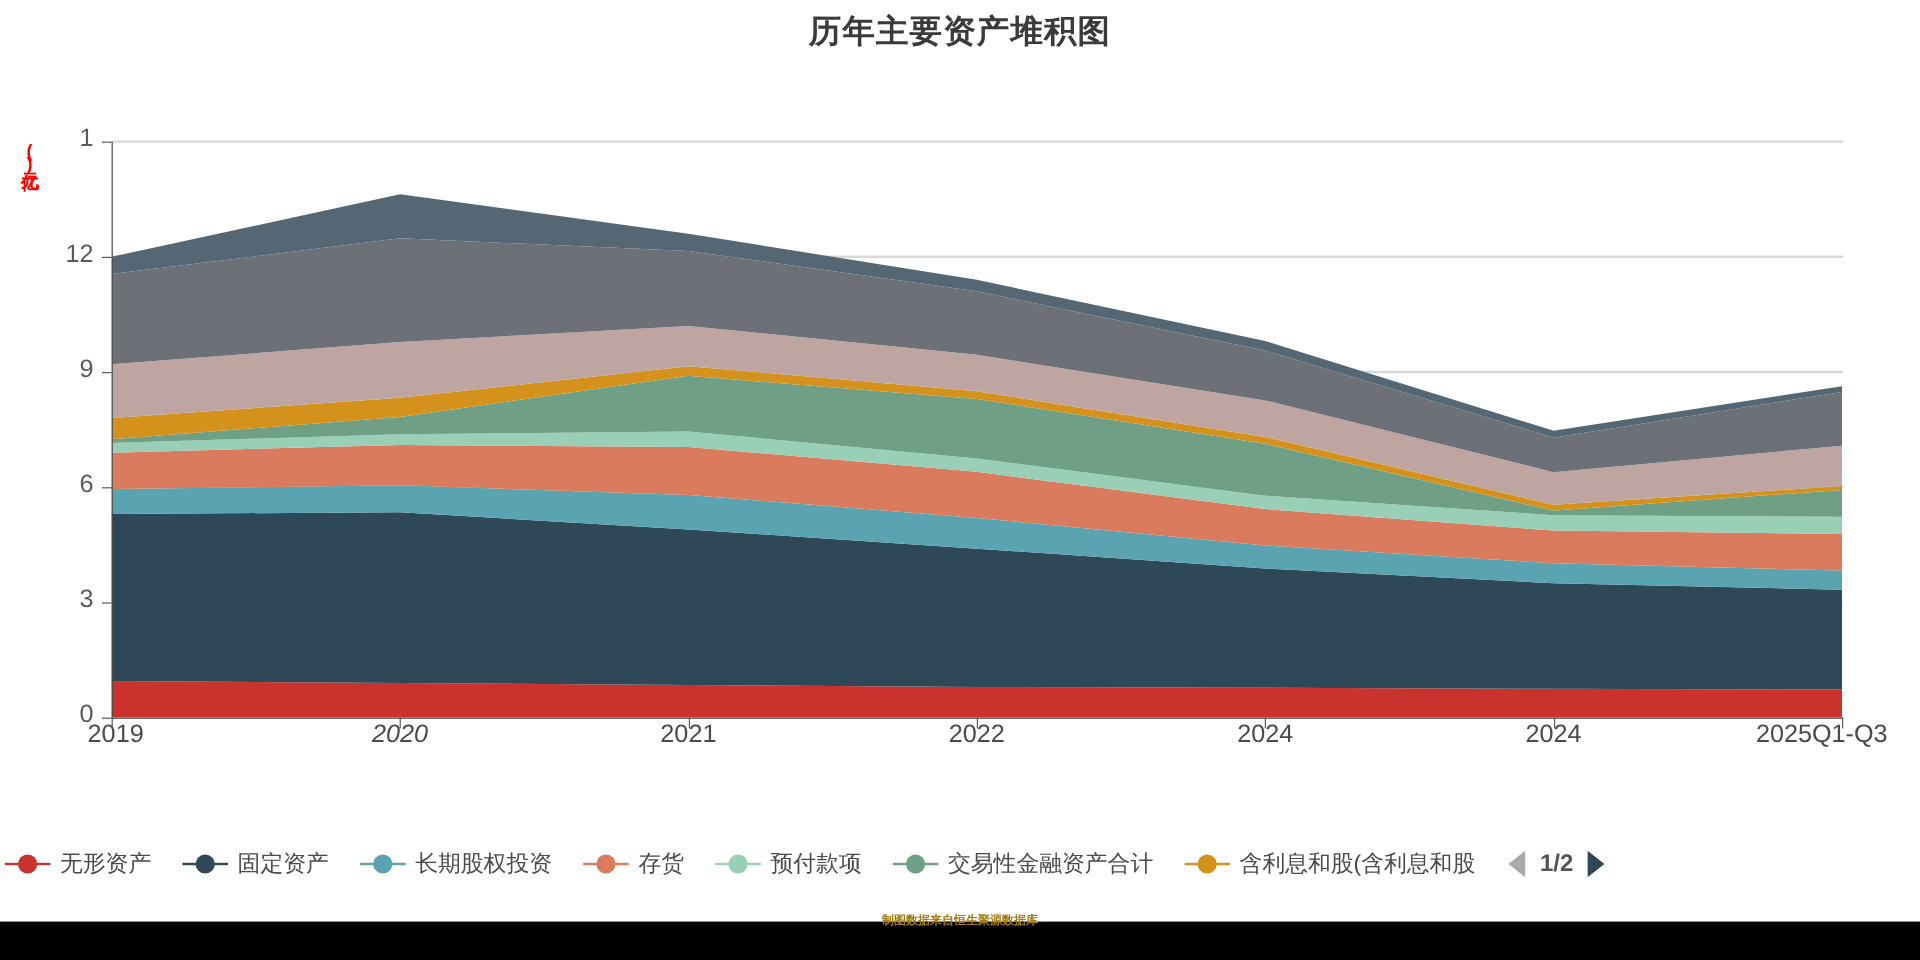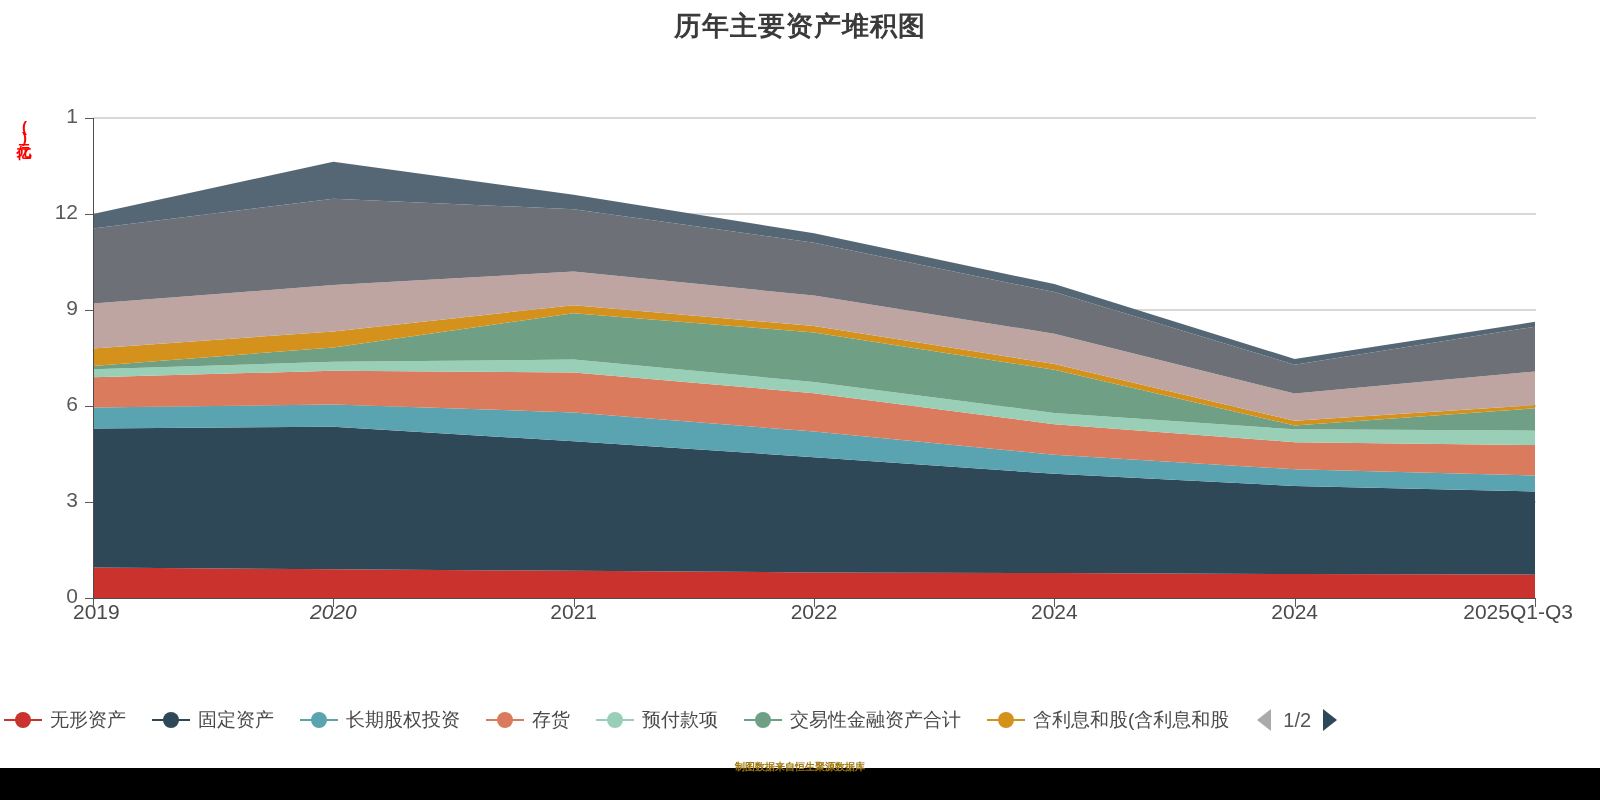--- a/index.html
+++ b/index.html
@@ -32,21 +32,21 @@
     position:absolute;left:0;top:698px;width:1600px;height:44px;
     display:flex;align-items:center;justify-content:flex-start;padding-left:4px;box-sizing:border-box;
   }
   .legend-item{display:flex;align-items:center;margin-right:26px;white-space:nowrap;}
   .legend-mark{position:relative;width:38px;height:20px;margin-right:8px;flex:none;}
   .legend-mark .bar{position:absolute;left:0;top:9px;width:38px;height:2px;}
   .legend-mark .dot{position:absolute;left:11px;top:2px;width:16px;height:16px;border-radius:50%;}
   .legend-label{color:#4a4a4a;font-size:19px;}
   #legend-last{overflow:hidden;max-width:330px;}
 
-  #pager{display:flex;align-items:center;margin-left:2px;}
+  #pager{display:flex;align-items:center;margin-left:2px;font-weight:bold;}
   .pager-arrow{width:0;height:0;border-top:11px solid transparent;border-bottom:11px solid transparent;}
   #pager-prev{border-right:14px solid #aaaaaa;}
   #pager-next{border-left:14px solid #2f4858;}
   #pager-text{color:#555;font-size:20px;margin:0 12px;}
 
   #footer{
     position:absolute;left:0;top:760px;width:1600px;text-align:center;
     color:#a07a10;font-size:10px;font-weight:bold;
   }
 </style>

